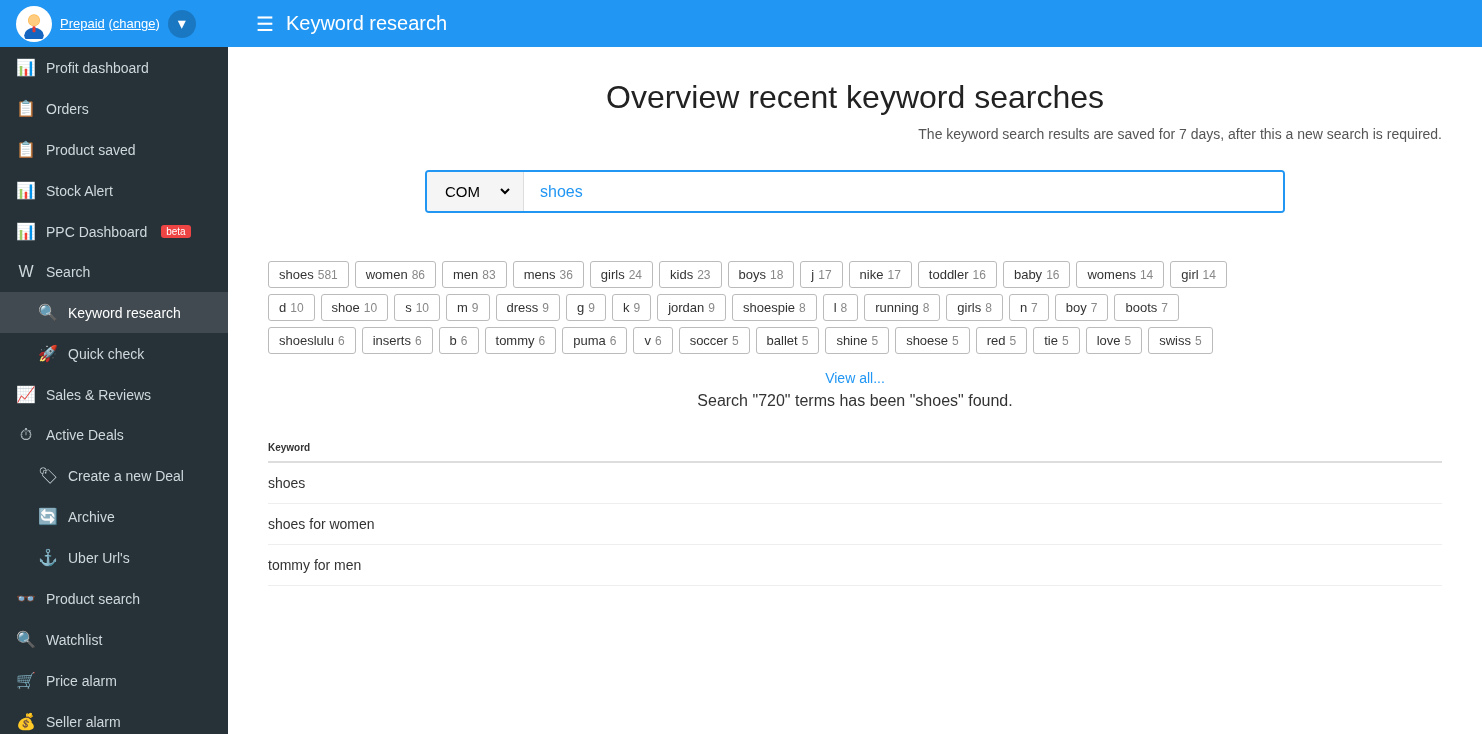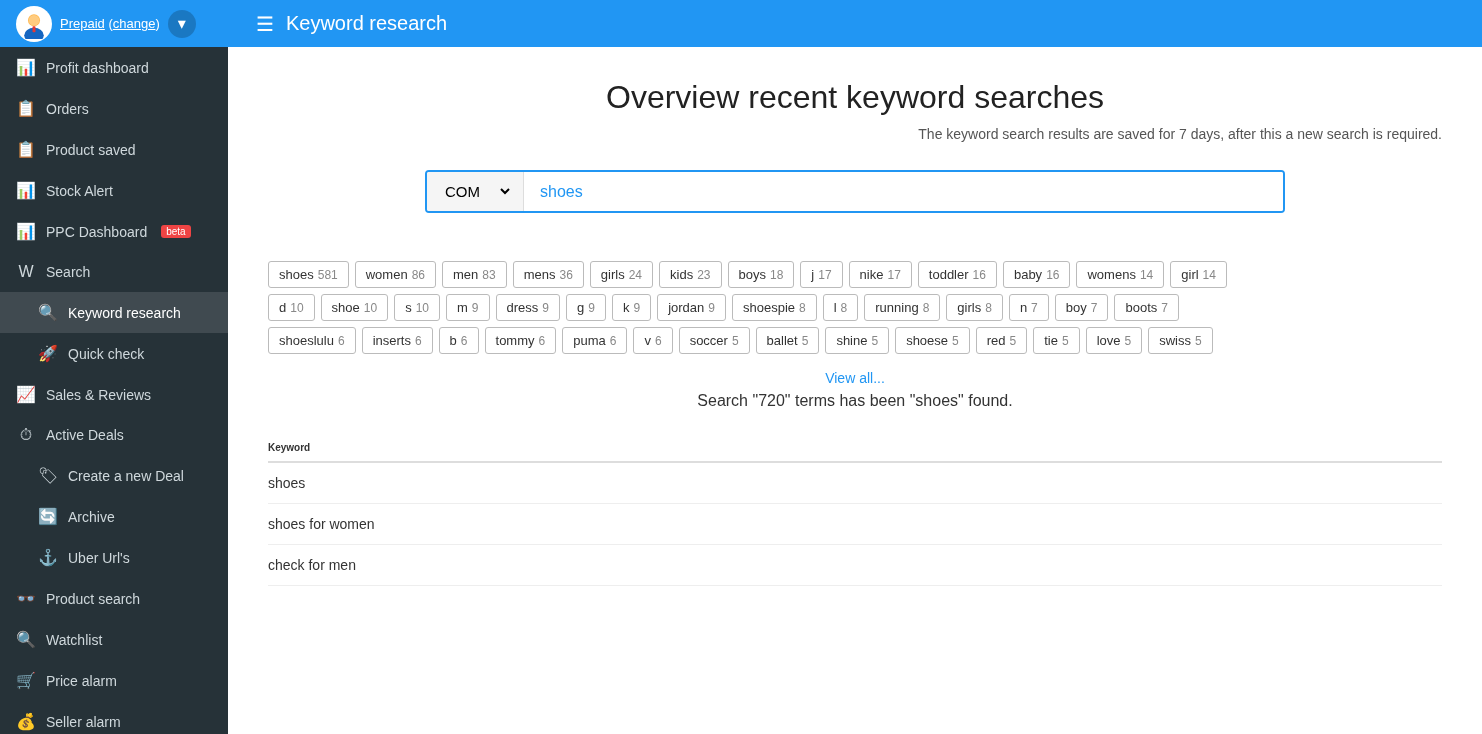--- a/index.html
+++ b/index.html
@@ -415,17 +415,17 @@
       <div class="col">Keyword</div>
     </div>
     <div id="table-body">
         <div class="table-row">
           <div class="col">shoes</div>
         </div>
         <div class="table-row">
           <div class="col">shoes for women</div>
         </div>
         <div class="table-row">
-          <div class="col">check for men</div>
+          <div class="col">tommy for men</div>
         </div>
       </div>
   </main>
 </div>
 
 </body></html>

